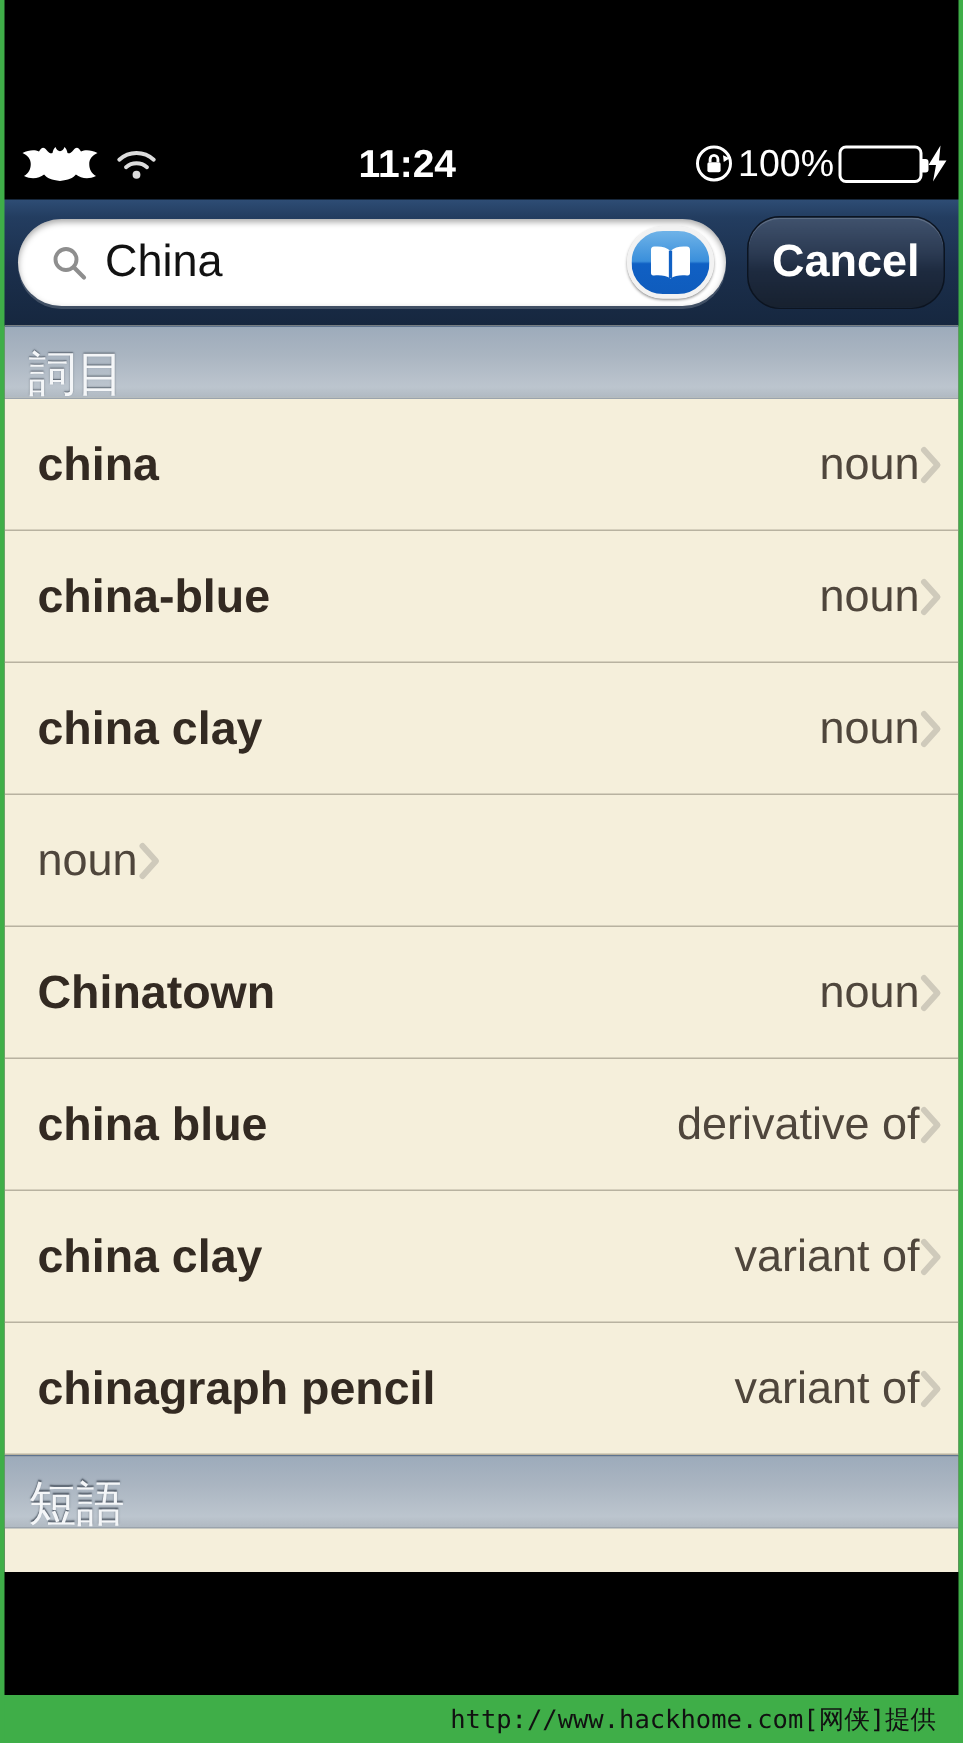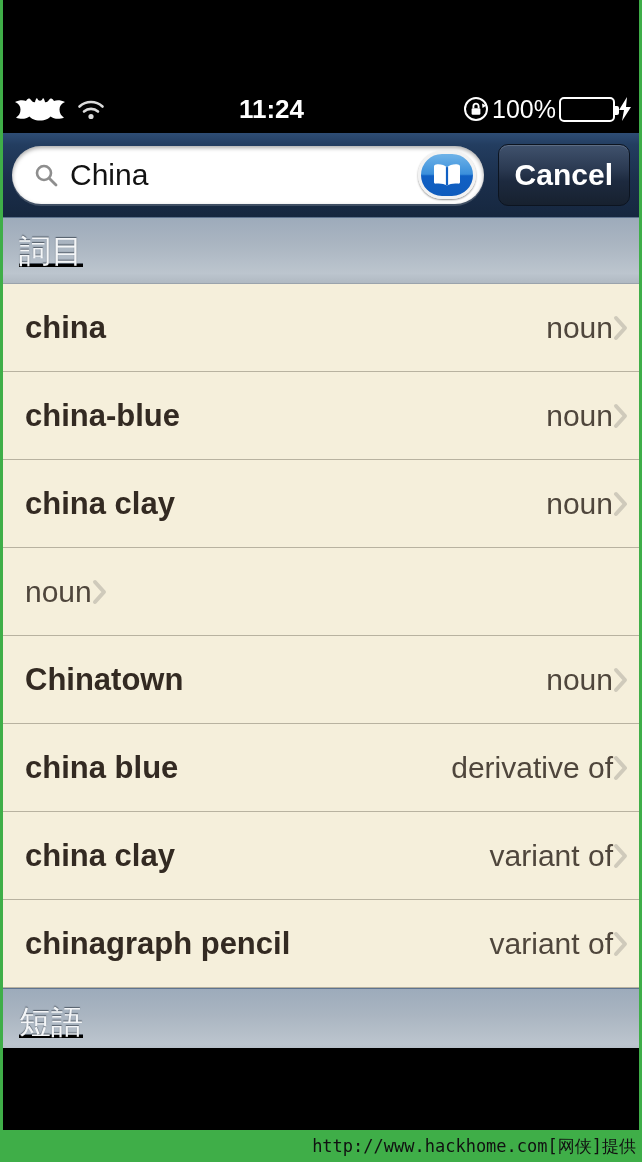--- a/index.html
+++ b/index.html
@@ -100,45 +100,44 @@
     border-radius:24px;
     background:linear-gradient(to bottom,#6fb3e8 0%,#3a8fdb 48%,#1060c4 52%,#0f5cbd 100%);
     border:3px solid #f2f2f2;
     box-shadow:0 1px 2px rgba(0,0,0,.45);
     display:flex;align-items:center;justify-content:center;
   }
   #cancelbtn{
     margin-left:14px;
     height:62px;
     padding:0 16px;
-    border-radius:10px;
+    border-radius:22px;
     background:linear-gradient(to bottom,#40526d 0%,#2b3a52 40%,#1d2a3f 60%,#17212f 100%);
     border:1px solid #0c1420;
     box-shadow:inset 0 1px 0 rgba(255,255,255,.16);
     display:flex;align-items:center;justify-content:center;
   }
   #cancelbtn span{
     color:#fff;font-size:30px;font-weight:bold;
     font-family:"Liberation Sans",sans-serif;
   }
 
   
   #list{
     position:absolute; left:3px; top:217px; width:636px; height:831px;
     overflow:hidden;
     background:#F5EFDB;
   }
   .section-header{
-    height:67px;
+    height:49px;
     background:linear-gradient(to bottom,#9dabbb 0%,#aab5c1 40%,#bcc5ce 85%,#b0b9c2 100%);
     border-top:1px solid #5e738e;
     border-bottom:1px solid #9aa3ac;
-    display:flex; align-items:center;
+    display:flex; align-items:flex-end;
     padding-left:16px;
-    text-decoration:underline;
   }
   .section-header span{
     font-size:32px;
     color:#f4f6f8;
     text-shadow:0 -1px 1px rgba(70,80,92,.9);
     font-family:"DejaVu Sans","Liberation Sans",sans-serif;
     line-height:1;
   }
   .row{
     height:88px;
@@ -166,21 +165,21 @@
   
   #letterbox-bottom{
     position:absolute; left:0; top:1048px; width:642px; height:82px;
     background:#000;
   }
   
   #watermark{
     position:absolute; left:0; top:1130px; width:642px; height:32px;
     background:#3fae48;
     display:flex; align-items:center; justify-content:flex-end;
-    padding-right:6px;
+    padding-right:18px;
   }
   #watermark span{
     font-family:"DejaVu Sans Mono","Liberation Mono",monospace;
     font-size:17px;
     color:#111;
     letter-spacing:0px;
   }
 </style>
 </head>
 <body>

